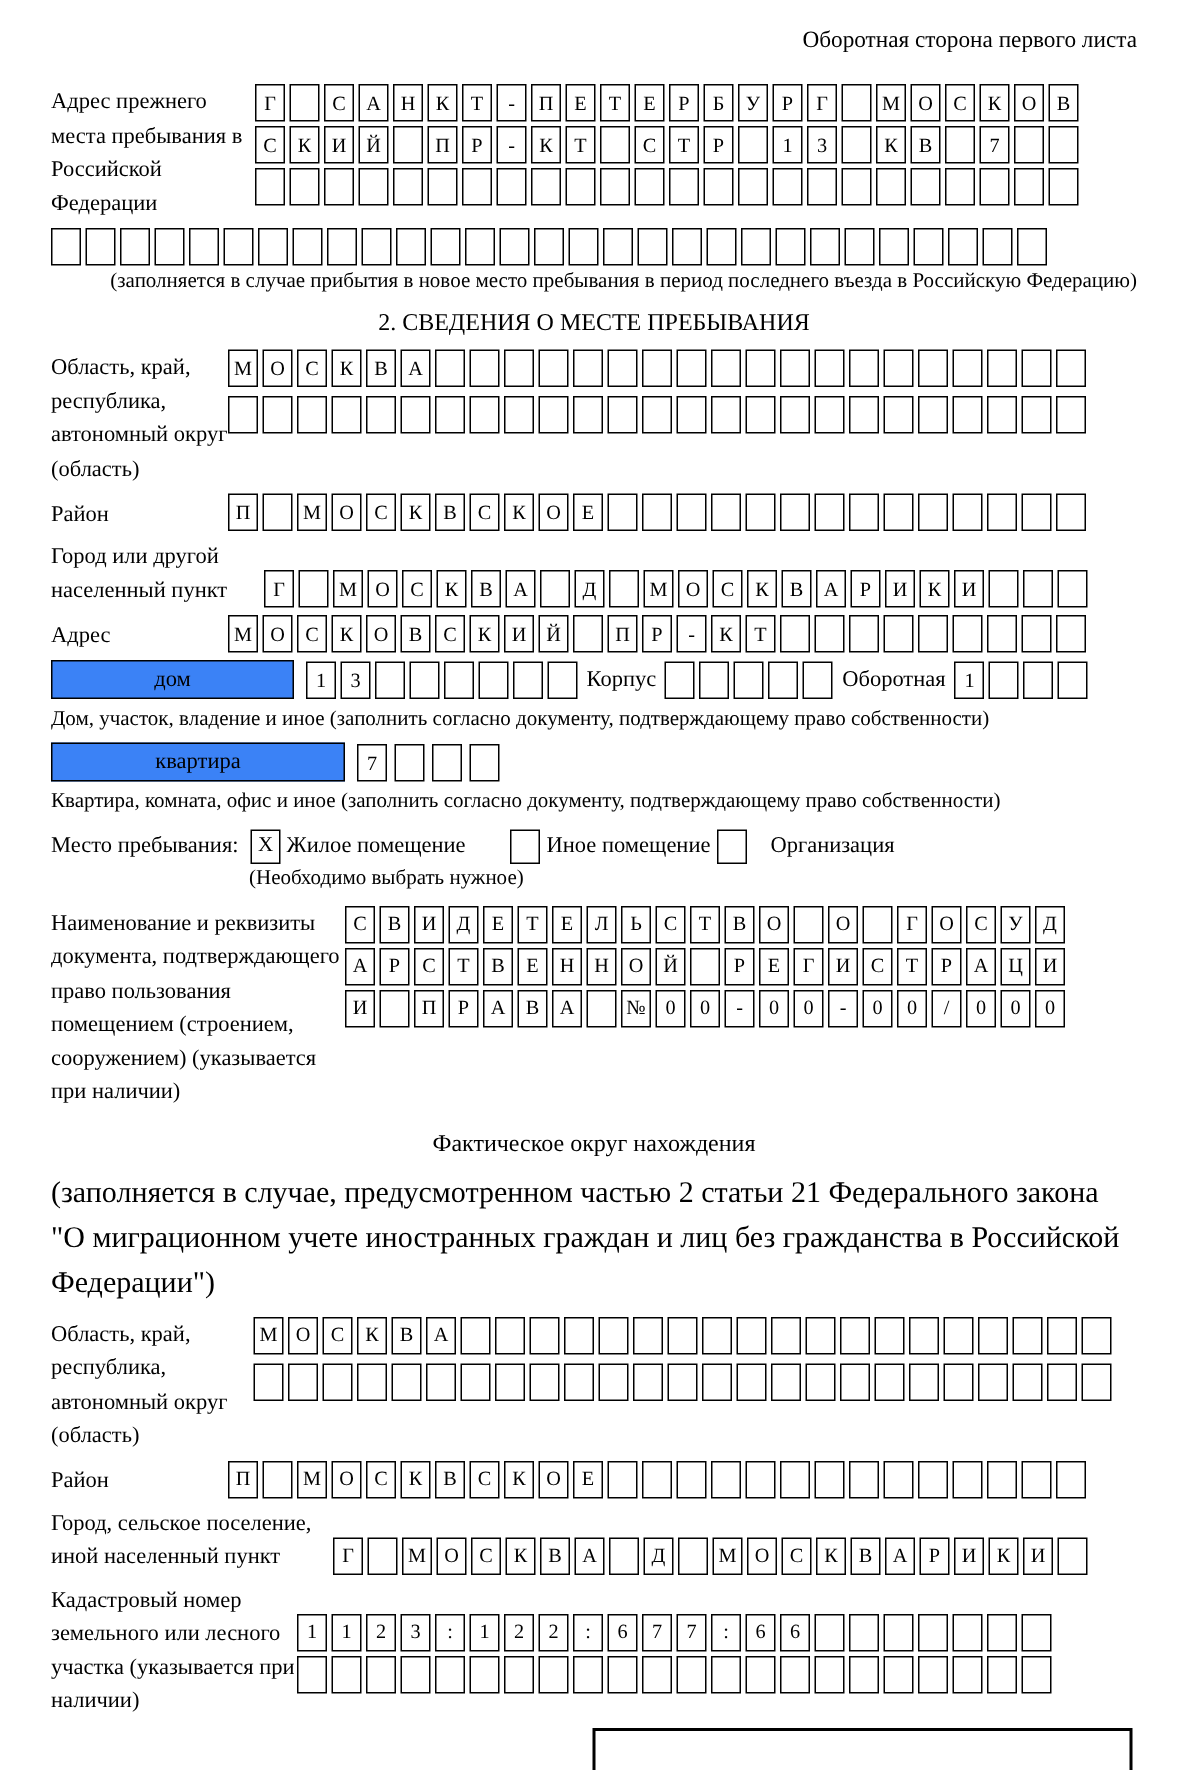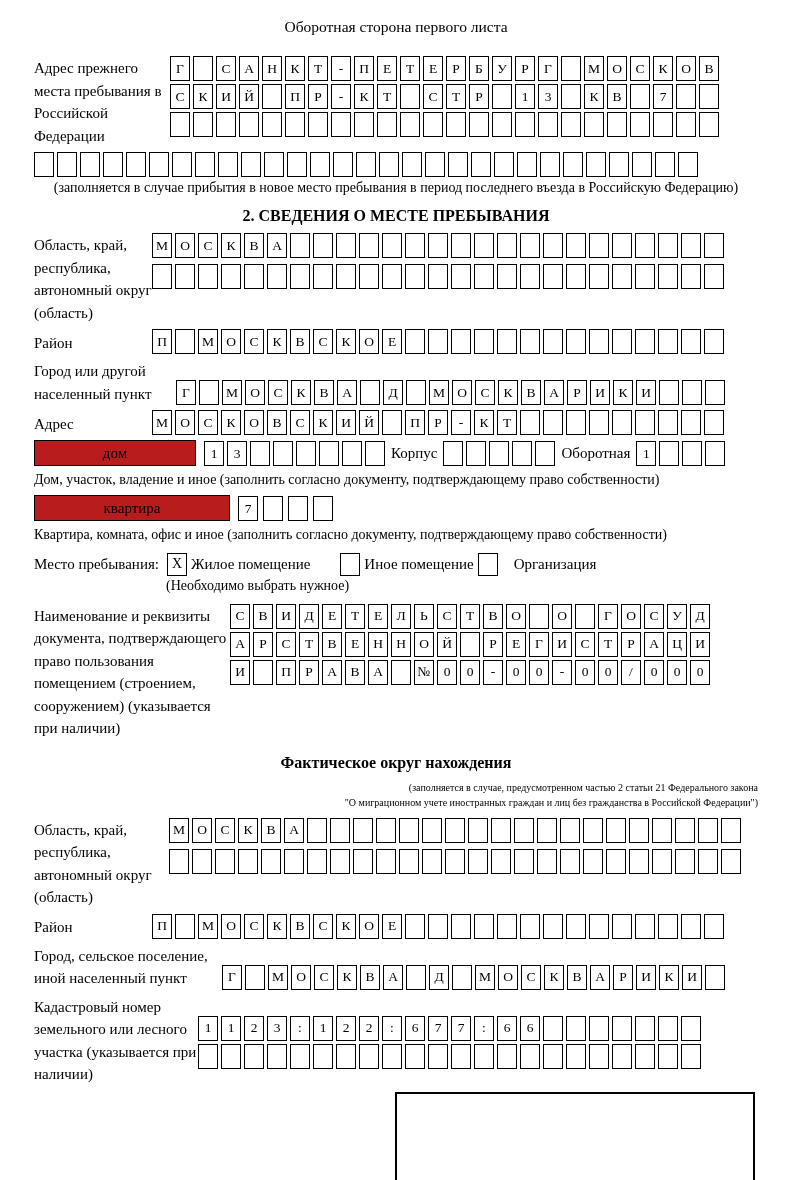--- a/index.html
+++ b/index.html
@@ -4,53 +4,53 @@
 <style>
   * { margin:0; padding:0; box-sizing:border-box; }
   html,body { background:#fff; }
   body {
     width:800px; height:1180px;
     font-family:"Liberation Serif","DejaVu Serif",serif;
     color:#000; font-size:15px;
     padding:18px 42px 0 34px;
     overflow:hidden; position:relative;
   }
-  .hdr-note { text-align:center; font-size:15.5px; margin-bottom:20px; }
+  .hdr-note { text-align:right; font-size:15.5px; margin-bottom:20px; }
 
   .field { display:flex; align-items:flex-start; margin-bottom:5px; }
   .field.vcenter { align-items:flex-end; }
   .field-label { flex:none; line-height:1.5; padding-top:1px; }
   .cellcol { display:flex; flex-direction:column; gap:3px; }
   .cells { display:flex; gap:3px; }
   .cell {
     flex:none; width:20px; height:25px;
     border:1.6px solid #000; background:#fff;
     display:flex; align-items:center; justify-content:center;
     font-size:13.5px; font-family:"Liberation Serif",serif;
   }
   .caption { font-size:14px; line-height:1.3; }
-  .caption.center { text-align:center; }
-  .sec-title { text-align:center; font-weight:bold; font-size:16px; margin:10px 0 8px 0; }
+  .caption.center { text-align:right; }
+  .sec-title { text-align:center; font-weight:normal; font-size:16px; margin:10px 0 8px 0; }
 
   .widebox {
     flex:none; border:1.6px solid #000; height:26px;
     display:flex; align-items:center; justify-content:center;
-    font-size:15px; background:#b91c1c;
+    font-size:15px; background:#3b82f6;
   }
   .inline-lbl { flex:none; padding:0 6px; line-height:26px; }
   .checkbox {
     flex:none; width:20px; height:23px; border:1.7px solid #000;
     display:flex; align-items:center; justify-content:center;
     font-size:14px; background:#fff;
   }
   .stay-row { display:flex; align-items:center; margin:8px 0 2px 0; }
   .stay-row .opt-label { padding:0 4px; }
   .hint { font-size:14px; margin:2px 0 10px 132px; }
 
-  .note-center { text-align:right; font-size:10px; line-height:1.5; }
+  .note-center { text-align:left; font-size:20px; line-height:1.5; }
 
   .stamp-box {
     border:2px solid #000; background:#fff;
     width:360px; height:176px;
     margin:6px 0 6px 361px;
   }
   .mb2 { margin-bottom:2px; } .mb6 { margin-bottom:6px; } .mb8 { margin-bottom:8px; }
   .gap8 { width:8px; flex:none; }
 </style>
 </head>

